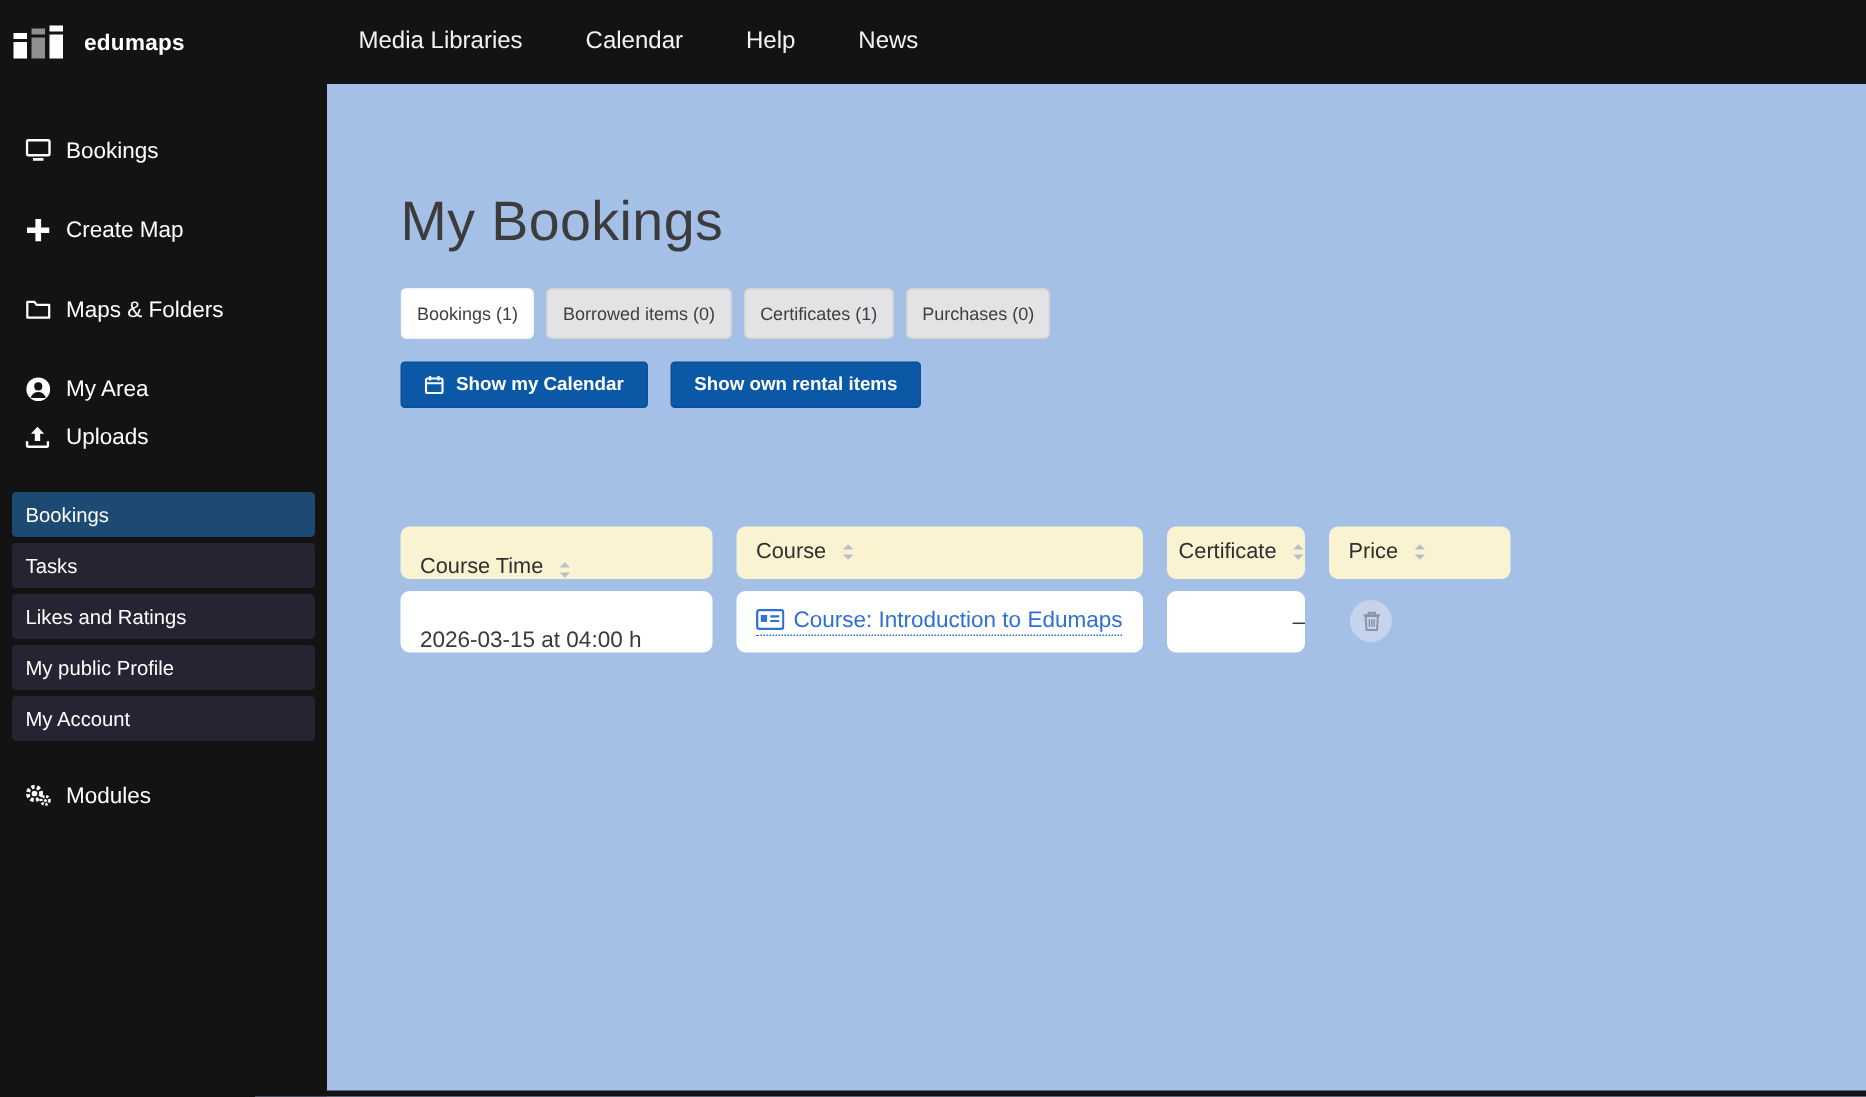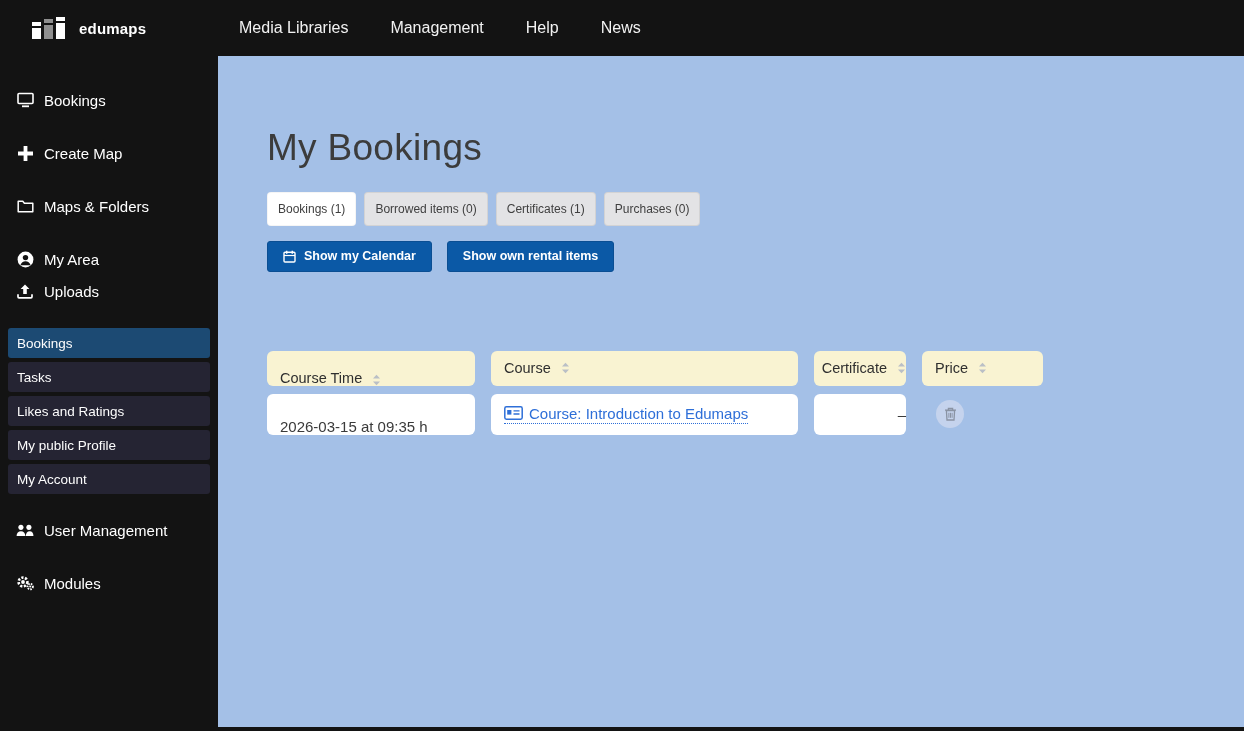--- a/index.html
+++ b/index.html
@@ -9,21 +9,21 @@
     background:#131313;
     position:relative;
     color:#fff;
   }
 
   
   .topbar {
     position:absolute; top:0; left:0; right:0; height:56px;
     display:flex; align-items:center;
   }
-  .logo-area { width:218px; display:flex; align-items:center; padding-left:32px; gap:14px; cursor:pointer; }
+  .logo-area { width:218px; display:flex; align-items:center; padding-left:9px; gap:14px; cursor:pointer; }
   .logo-bars { display:flex; align-items:flex-end; gap:3px; height:22px; }
   .logo-bar { display:flex; flex-direction:column; gap:2px; width:9px; }
   .logo-bar .cap { height:4px; }
   .bar-1 .cap, .bar-1 .body { background:#ffffff; }
   .bar-2 .cap, .bar-2 .body { background:#8f8f8f; }
   .bar-3 .cap, .bar-3 .body { background:#ffffff; }
   .bar-1 .body { height:11px; }
   .bar-2 .body { height:14px; }
   .bar-3 .body { height:16px; }
   .brand-name { font-size:15px; font-weight:bold; color:#fff; letter-spacing:0.2px; }
@@ -90,21 +90,21 @@
     display:flex; align-items:center; gap:10px; padding-left:13px;
     color:#2f2f2f; font-size:14.5px; cursor:pointer;
   }
   .trow { margin-top:8px; }
   .td {
     height:41px; background:#ffffff; border-radius:6px;
     display:flex; align-items:center; padding-left:13px;
     color:#3a3a3a; font-size:15px;
   }
   .col-1 { width:208px;align-items:flex-end; }
-  .col-2 { width:307px; }
+  .col-2 { width:271px; }
   .col-3 { width:92px;justify-content:flex-end; }
   .col-4 { width:121px; }
 
   .course-link {
     display:flex; align-items:center; gap:6px;
     color:#2e6fd8; text-decoration:none; cursor:pointer;
     border-bottom:1px dotted #2e6fd8; padding-bottom:1px;
   }
 
   .trash-btn {
@@ -132,21 +132,21 @@
         </div>
       <div class="logo-bar bar-3">
           <div class="cap"></div>
           <div class="body"></div>
         </div>
     </div>
     <span class="brand-name">edumaps</span>
   </div>
   <nav class="topnav">
     <span class="topnav-item">Media Libraries</span>
-    <span class="topnav-item">Management</span>
+    <span class="topnav-item">Calendar</span>
     <span class="topnav-item">Help</span>
     <span class="topnav-item">News</span>
   </nav>
 </header>
 
 <aside class="sidebar">
 
   <div class="side-item">
     <span class="icon">
       <svg width="17" height="16" viewBox="0 0 17 16">
@@ -208,31 +208,20 @@
     </div>
     <div class="sub-item">
       <span class="lbl">My public Profile</span>
     </div>
     <div class="sub-item">
       <span class="lbl">My Account</span>
     </div>
   </div>
 
   <div class="side-bottom">
-    <div class="side-item">
-      <span class="icon">
-        <svg width="19" height="15" viewBox="0 0 19 15">
-            <circle cx="5.2" cy="4.2" r="2.7" fill="currentColor"></circle>
-            <circle cx="13.6" cy="4.2" r="2.7" fill="currentColor"></circle>
-            <path d="M.6 13.2c0-3.1 1.9-5 4.6-5s4.6 1.9 4.6 5z" fill="currentColor"></path>
-            <path d="M10.2 13.2c.3-2.8 1.7-5 4.3-5 2.4 0 3.9 1.9 3.9 5z" fill="currentColor"></path>
-          </svg>
-      </span>
-      <span class="lbl">User Management</span>
-    </div>
     <div class="side-item">
       <span class="icon">
         <svg width="18" height="16" viewBox="0 0 18 16">
             <circle cx="7" cy="7" r="4.4" fill="none" stroke="currentColor" stroke-width="2.6" stroke-dasharray="2.2 1.5"></circle>
             <circle cx="7" cy="7" r="1.9" fill="currentColor"></circle>
             <circle cx="14.2" cy="11.6" r="2.7" fill="none" stroke="currentColor" stroke-width="1.9" stroke-dasharray="1.5 1.1"></circle>
             <circle cx="14.2" cy="11.6" r="1" fill="currentColor"></circle>
           </svg>
       </span>
       <span class="lbl">Modules</span>
@@ -302,21 +291,21 @@
           <svg width="9" height="12" viewBox="0 0 9 12">
               <path d="M4.5 0.8L8 4.4H1z" fill="#babfc6"></path>
               <path d="M4.5 11.2L1 7.6h7z" fill="#babfc6"></path>
             </svg>
         </span>
       </div>
     </div>
 
     <div class="trow">
       <div class="td col-1">
-        <span>2026-03-15 at 09:35 h</span>
+        <span>2026-03-15 at 04:00 h</span>
       </div>
       <div class="td col-2">
         <a class="course-link">
           <span style="display:flex;">
             <svg width="19" height="14" viewBox="0 0 19 14">
                 <rect x="0.8" y="0.8" width="17.4" height="12.4" rx="1.6" fill="none" stroke="currentColor" stroke-width="1.5"></rect>
                 <rect x="3.2" y="4" width="4.2" height="4.6" fill="currentColor"></rect>
                 <path d="M9.5 4.9h6M9.5 8h6" stroke="currentColor" stroke-width="1.4"></path>
               </svg>
           </span>

